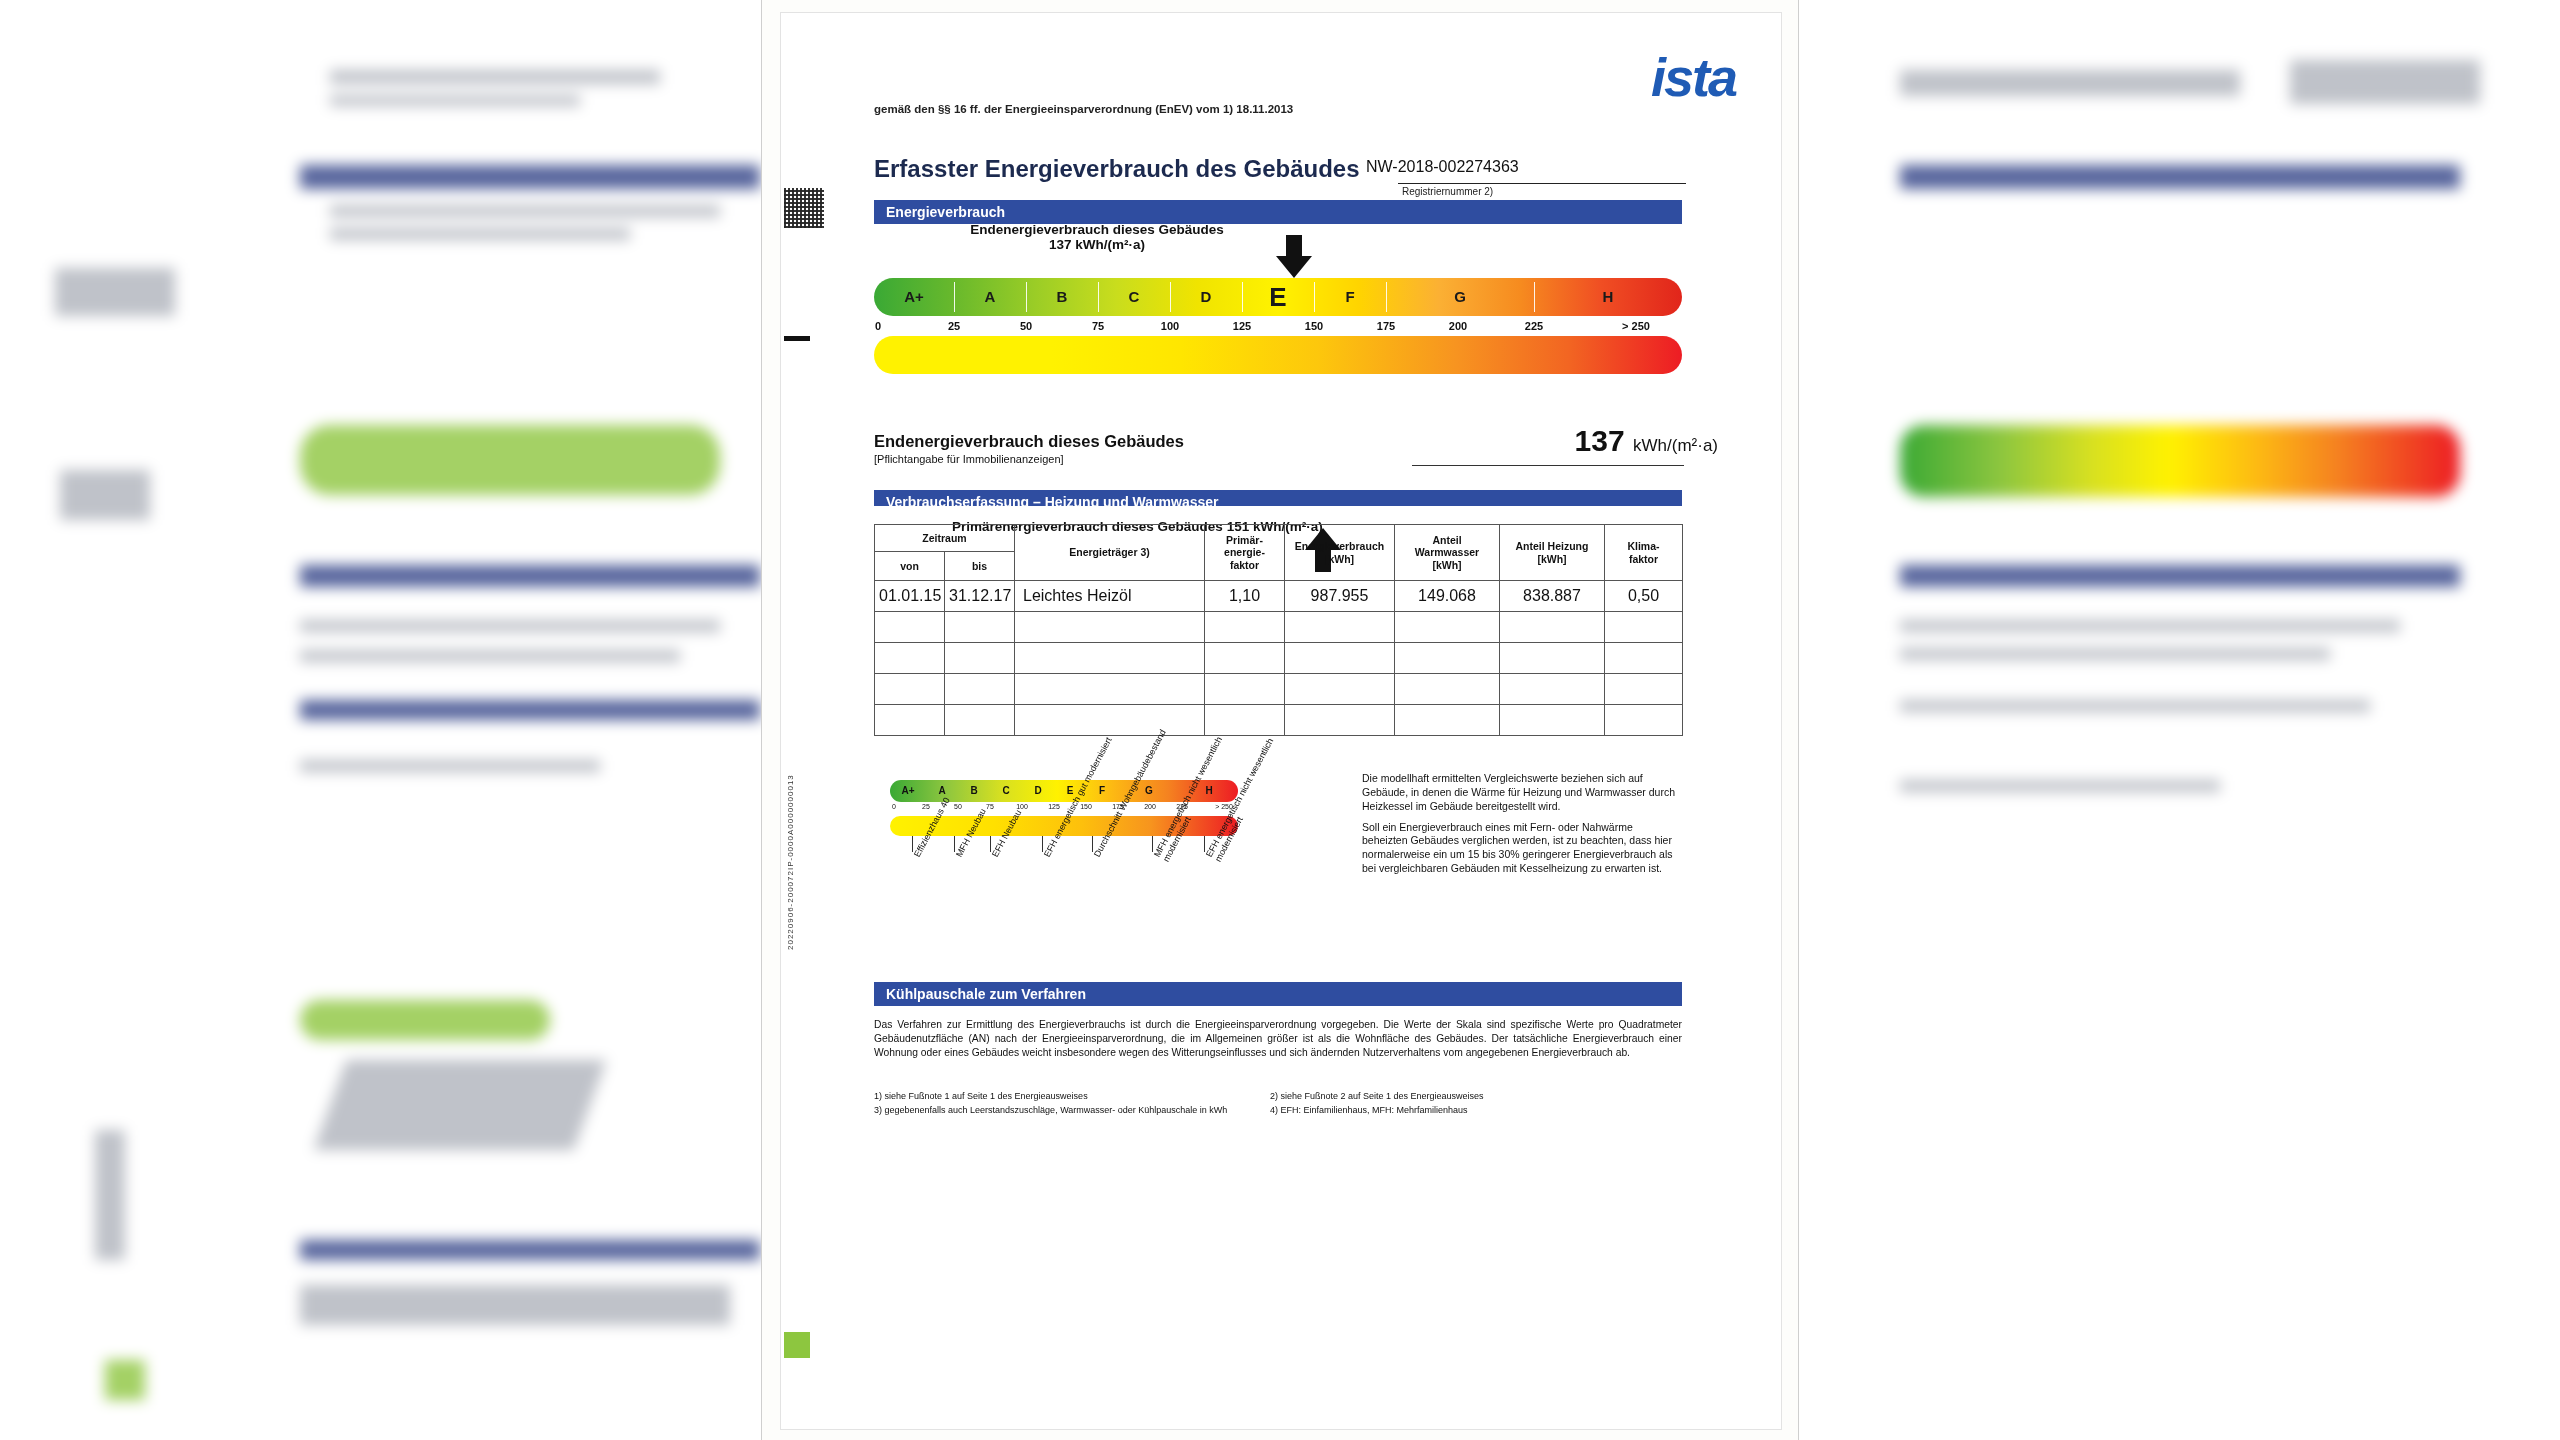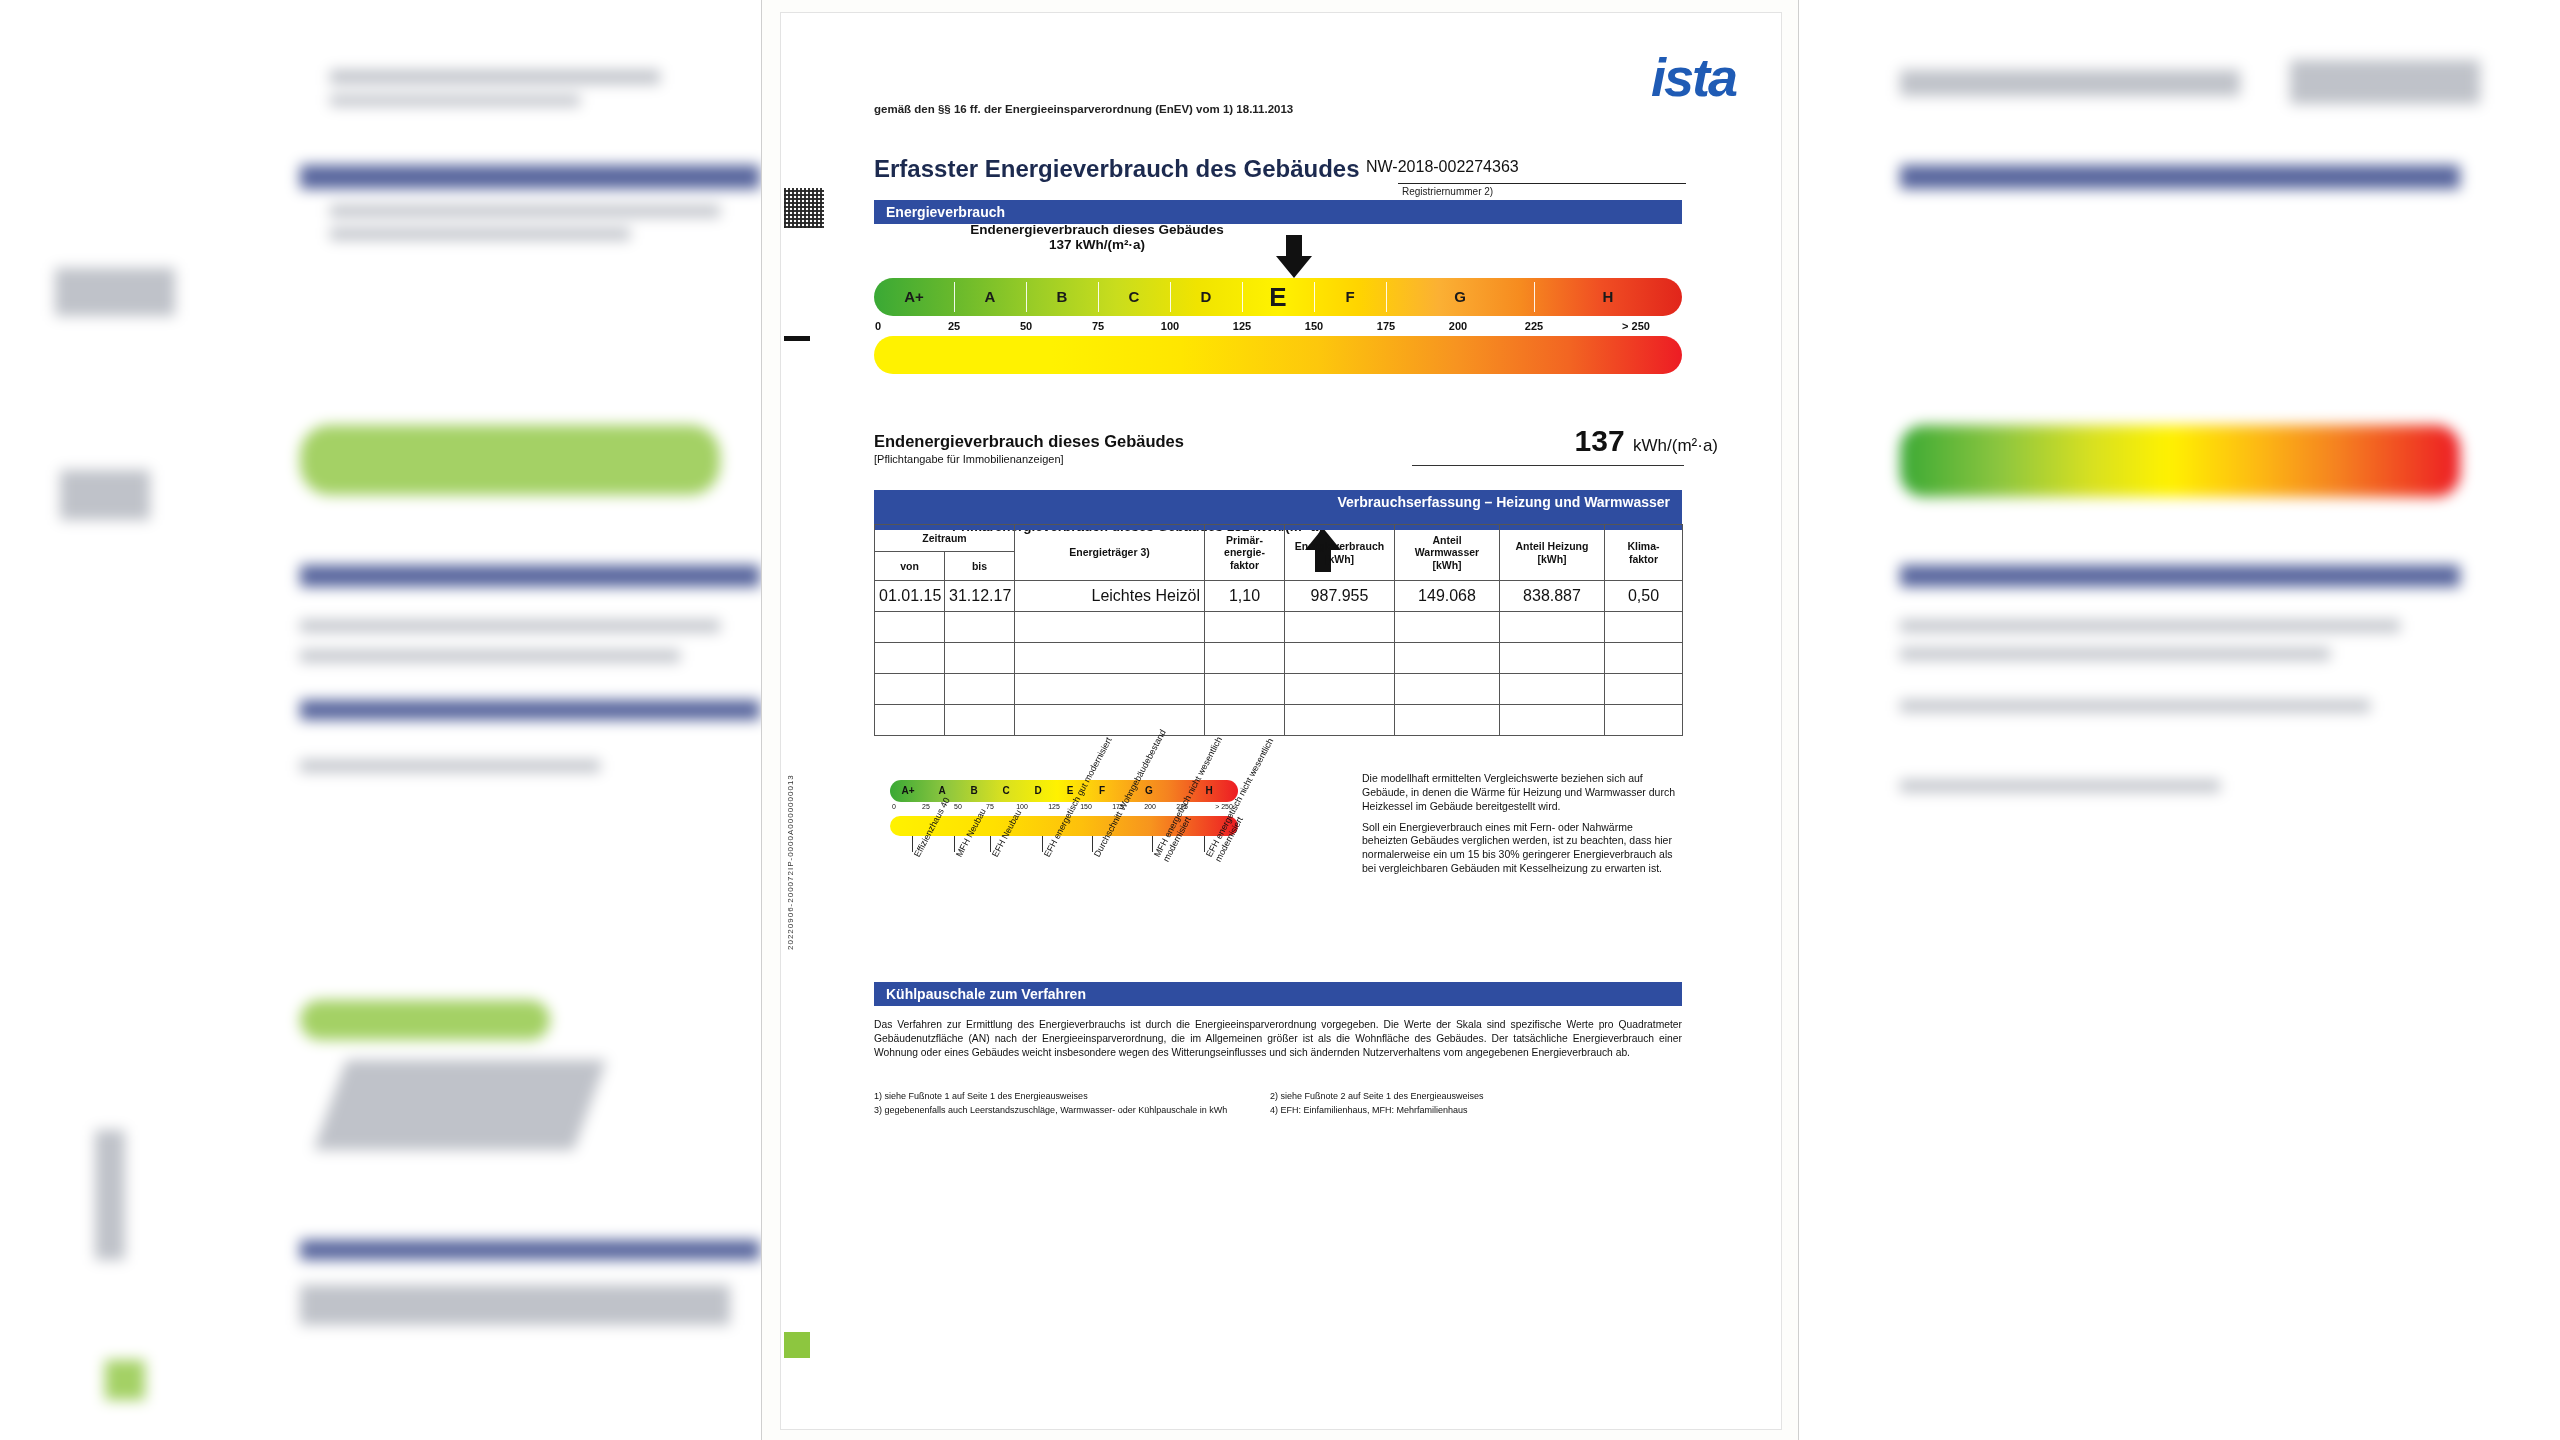--- a/index.html
+++ b/index.html
@@ -359,21 +359,21 @@
     font-weight: 400;
   }
   .tbl th {
     font-weight: 700;
     font-size: 10.5px;
     line-height: 1.15;
     height: 46px;
   }
   .tbl td.data { height: 26px; font-size: 16px; }
   .tbl td.empty { height: 26px; }
-  .tbl td.left { text-align: right; padding-left: 8px; margin-left: 47px; }
+  .tbl td.left { text-align: left; padding-left: 8px; margin-left: 47px; }
 
   
   .mini-scale {
     position: absolute;
     left: 128px;
     top: 780px;
     width: 348px;
     height: 22px;
     border-radius: 11px;
     background: linear-gradient(90deg,
@@ -584,21 +584,21 @@
       <div class="arrow-down" style="left:543px;top:528px;border-left:18px solid transparent;border-right:18px solid transparent;border-bottom:22px solid #111;"></div>
 
       <div class="end-row-title">Endenergieverbrauch dieses Gebäudes</div>
       <div class="end-row-sub">[Pflichtangabe für Immobilienanzeigen]</div>
       <div class="end-value">
         <span>137</span>
         <span class="unit">kWh/(m²·a)</span>
       </div>
       <div class="end-underline"></div>
 
-      <div class="blue-bar" style="left:112px;top:490px;width:808px;height:40px;line-height:16px;text-align:right;">
+      <div class="blue-bar" style="left:112px;top:490px;width:808px;height:16px;line-height:16px;">
         <span>Verbrauchserfassung – Heizung und Warmwasser</span>
       </div>
 
       <table class="tbl">
         <colgroup>
           <col style="width:70px">
             <col style="width:70px">
             <col style="width:190px">
           <col style="width:80px">
             <col style="width:110px">

